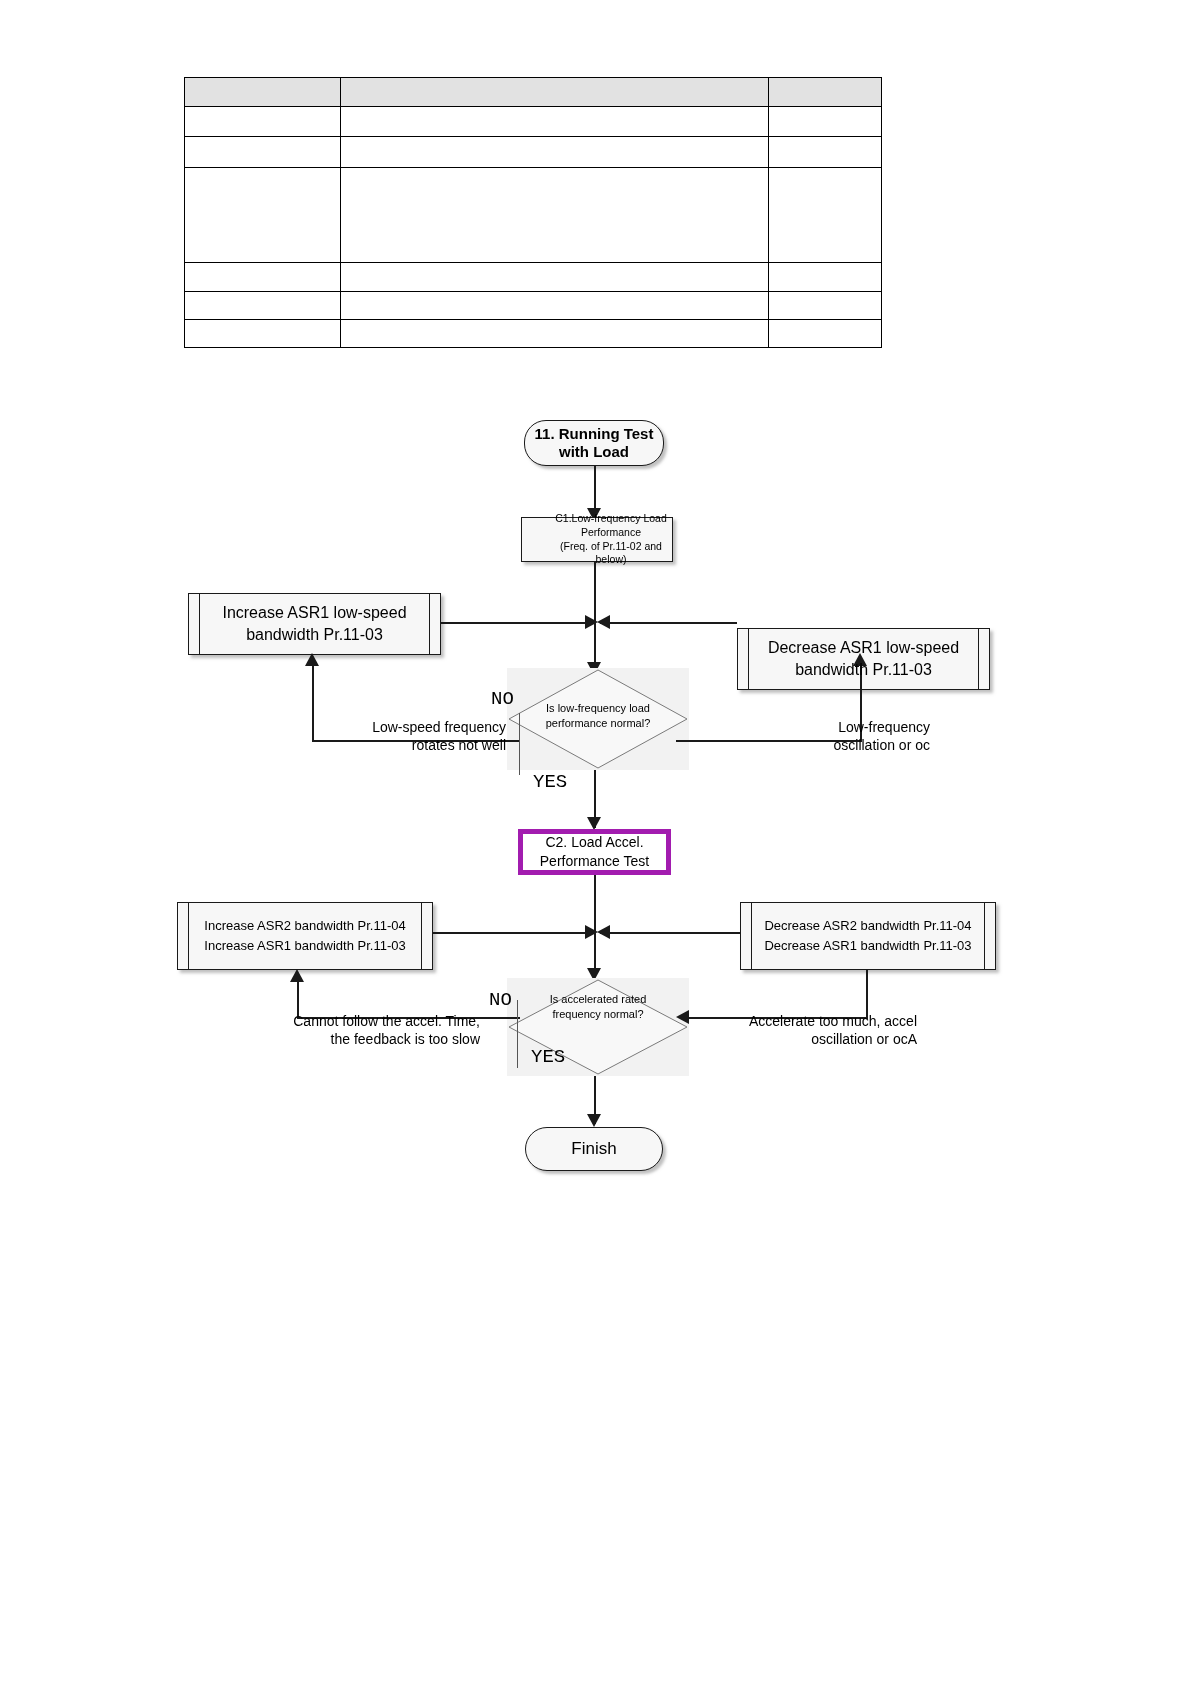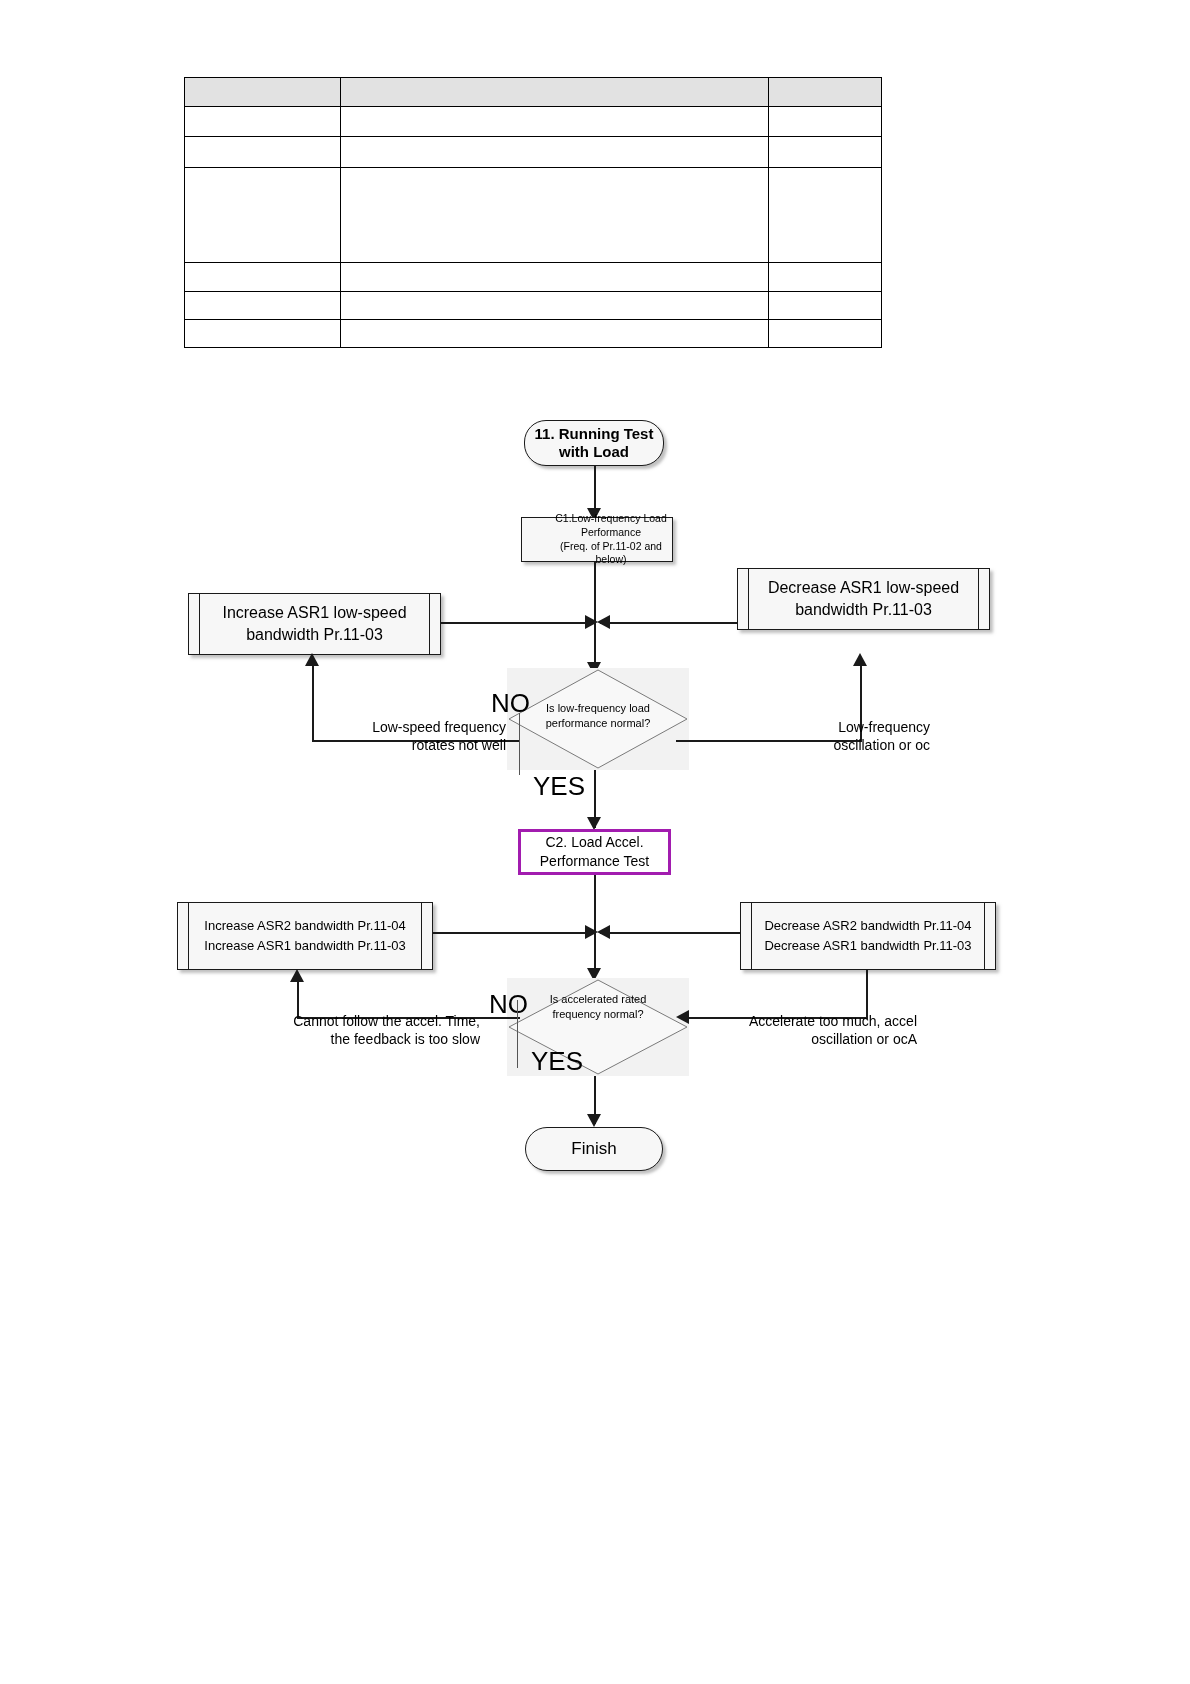--- a/index.html
+++ b/index.html
@@ -50,21 +50,21 @@
     box-shadow: 3px 3px 3px rgba(140,140,140,0.55);
     display: flex;
     align-items: center;
     justify-content: center;
     text-align: center;
   }
   .plain-box {
     position: absolute;
     box-sizing: border-box;
     background: #ffffff;
-    border: 3px solid #a21caf;
+    border: 5px solid #a21caf;
     display: flex;
     align-items: center;
     justify-content: center;
     text-align: center;
   }
   .terminator {
     position: absolute;
     box-sizing: border-box;
     background: #f7f7f7;
     border: 1px solid #1a1a1a;
@@ -125,22 +125,23 @@
   }
 
   .note {
     position: absolute;
     text-align: right;
     line-height: 1.25;
     white-space: nowrap;
   }
   .branch-label {
     position: absolute;
-    font-size: 26px;
+    font-size: 19px;
     line-height: 1;
+    font-family: Liberation Mono, monospace;
   }
 </style>
 </head>
 <body>
 
 <div id="page">
 
   <table id="spec-table">
     <tbody>
       <tr class="hdr">
@@ -202,21 +203,21 @@
   <div class="ln-v" style="left:594px; top:562px; height:60px;"></div>
 
   <div class="shadow-box" style="left:188px; top:593px; width:253px; height:62px;">
     <div class="side-box-inner"></div>
     <div class="boxtext" style="font-size:16px; line-height:1.35;">
       <div>Increase ASR1 low-speed</div>
       <div>bandwidth Pr.11-03</div>
     </div>
   </div>
 
-  <div class="shadow-box" style="left:737px; top:568px; width:253px; height:62px;">
+  <div class="shadow-box" style="left:737px; top:628px; width:253px; height:62px;">
     <div class="side-box-inner"></div>
     <div class="boxtext" style="font-size:16px; line-height:1.35;">
       <div>Decrease ASR1 low-speed</div>
       <div>bandwidth Pr.11-03</div>
     </div>
   </div>
 
   <div class="ln-h" style="left:441px; top:622px; width:150px;"></div>
   <div class="arrow arrow-right" style="left:585px; top:615px;"></div>
 

